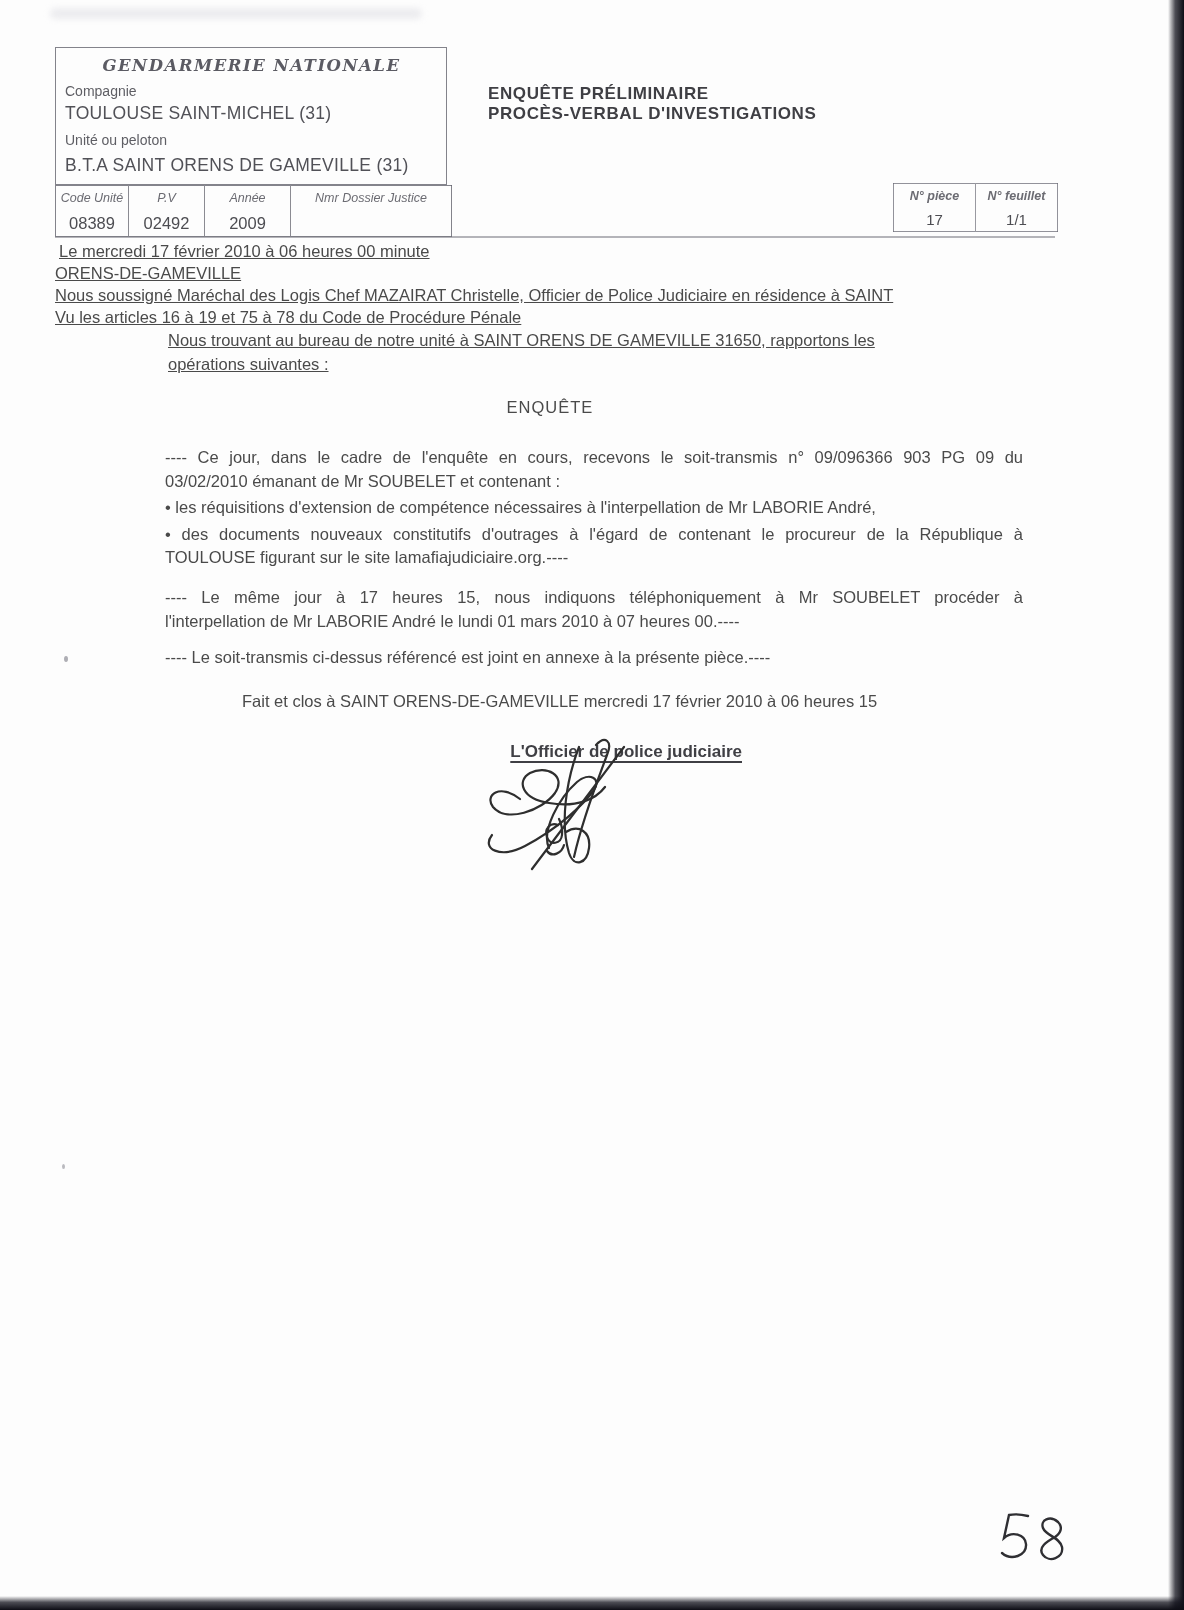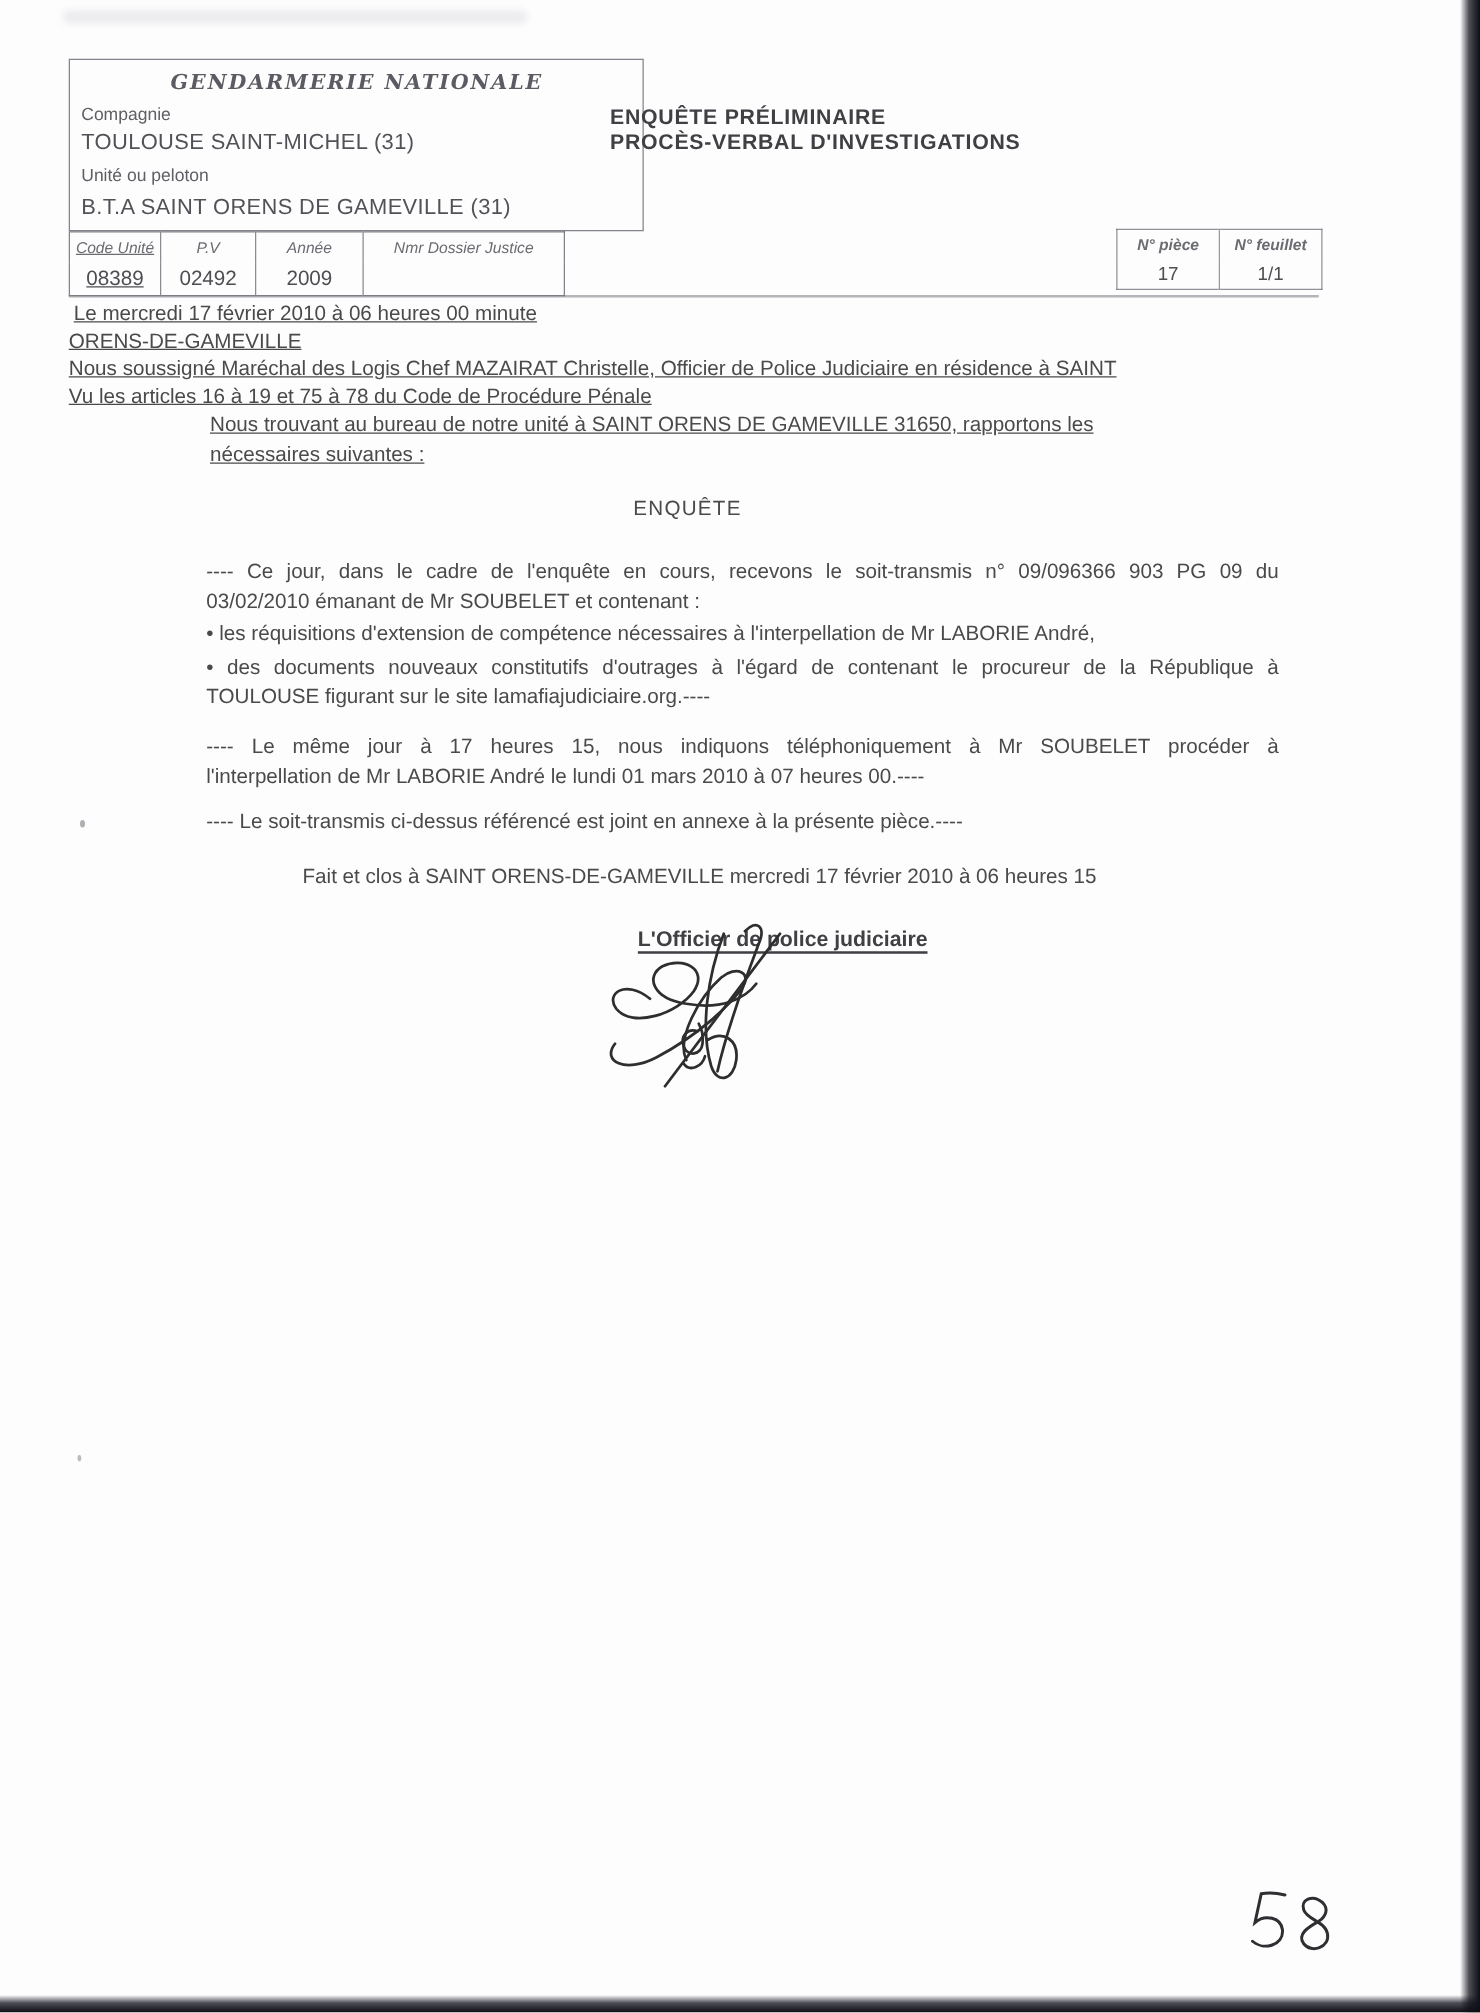--- a/index.html
+++ b/index.html
@@ -19,33 +19,33 @@
   .speck1{position:absolute;left:64px;top:656px;width:4px;height:6px;background:rgba(110,110,120,.55);border-radius:50%;}
   .speck2{position:absolute;left:62px;top:1164px;width:3px;height:5px;background:rgba(120,120,130,.5);border-radius:50%;}
 
   
   .edge-right{position:absolute;top:0;right:0;width:16px;height:100%;
     background:linear-gradient(to right, rgba(18,18,28,0) 0%, rgba(18,18,28,.75) 45%, #0d0d15 100%);}
   .edge-bottom{position:absolute;bottom:0;left:0;width:100%;height:14px;
     background:linear-gradient(to bottom, rgba(18,18,28,0) 0%, rgba(18,18,28,.75) 45%, #0d0d15 100%);}
 
   
-  .unit-box{position:absolute;left:55px;top:47px;width:460px;height:138px;
+  .unit-box{position:absolute;left:55px;top:47px;width:392px;height:138px;
     border:1.5px solid rgba(100,100,110,.8);box-sizing:border-box;padding:6px 8px 0 9px;}
   .org-title{font-family:"DejaVu Serif","Liberation Serif",serif;font-style:italic;font-weight:bold;
     font-size:16.5px;letter-spacing:1.5px;text-align:center;color:#5b5b63;margin-top:2px;}
   .unit-box .lbl{font-size:14px;color:#5e5e64;margin-top:8px;}
   .unit-box .val{font-size:17.5px;color:#515157;margin-top:4px;letter-spacing:.3px;}
   .unit-box .val2{font-size:17.5px;color:#515157;margin-top:7px;letter-spacing:.3px;}
 
   
   .ref-table{position:absolute;left:55px;top:185px;width:392px;height:51px;
     border-collapse:collapse;table-layout:fixed;}
   .ref-table th,.ref-table td{border-left:1.5px solid rgba(100,100,110,.75);padding:0;text-align:center;vertical-align:middle;}
-  .ref-table th:first-child,.ref-table td:first-child{border-left:1.5px solid rgba(100,100,110,.8);text-decoration:underline;}
+  .ref-table th:first-child,.ref-table td:first-child{border-left:1.5px solid rgba(100,100,110,.8);}
   .ref-table{border:1.5px solid rgba(100,100,110,.8);}
   .ref-table th{font-style:italic;font-weight:normal;font-size:12.5px;color:#6b6b72;height:24px;}
   .ref-table td{font-size:16.5px;color:#4d4d52;height:26px;}
   .c1{width:72px;} .c2{width:75px;} .c3{width:85px;} .c4{width:160px;}
 
   
   .doc-titles{position:absolute;left:488px;top:84px;}
   .doc-title{font-size:17px;font-weight:bold;color:#3f3f44;letter-spacing:.6px;}
   .doc-title + .doc-title{}
 
@@ -144,21 +144,21 @@
     </table>
 
   <div class="rule"></div>
 
   <div class="intro txt">
     <div class="first">Le mercredi 17 février 2010 à 06 heures 00 minute</div>
     <div>ORENS-DE-GAMEVILLE</div>
     <div>Nous soussigné Maréchal des Logis Chef MAZAIRAT Christelle, Officier de Police Judiciaire en résidence à SAINT</div>
     <div>Vu les articles 16 à 19 et 75 à 78 du Code de Procédure Pénale</div>
     <div class="ind">Nous trouvant au bureau de notre unité à SAINT ORENS DE GAMEVILLE 31650, rapportons les</div>
-    <div class="ind">nécessaires suivantes :</div>
+    <div class="ind">opérations suivantes :</div>
   </div>
 
   <div class="section-title">ENQUÊTE</div>
 
   <div class="paras txt">
     <div class="stretch">---- Ce jour, dans le cadre de l'enquête en cours, recevons le soit-transmis n° 09/096366 903 PG 09 du</div>
     <div>03/02/2010 émanant de Mr SOUBELET et contenant :</div>
     <div class="gap">• les réquisitions d'extension de compétence nécessaires à l'interpellation de Mr LABORIE André,</div>
     <div class="gap stretch">• des documents nouveaux constitutifs d'outrages à l'égard de contenant le procureur de la République à</div>
     <div>TOULOUSE figurant sur le site lamafiajudiciaire.org.----</div>

